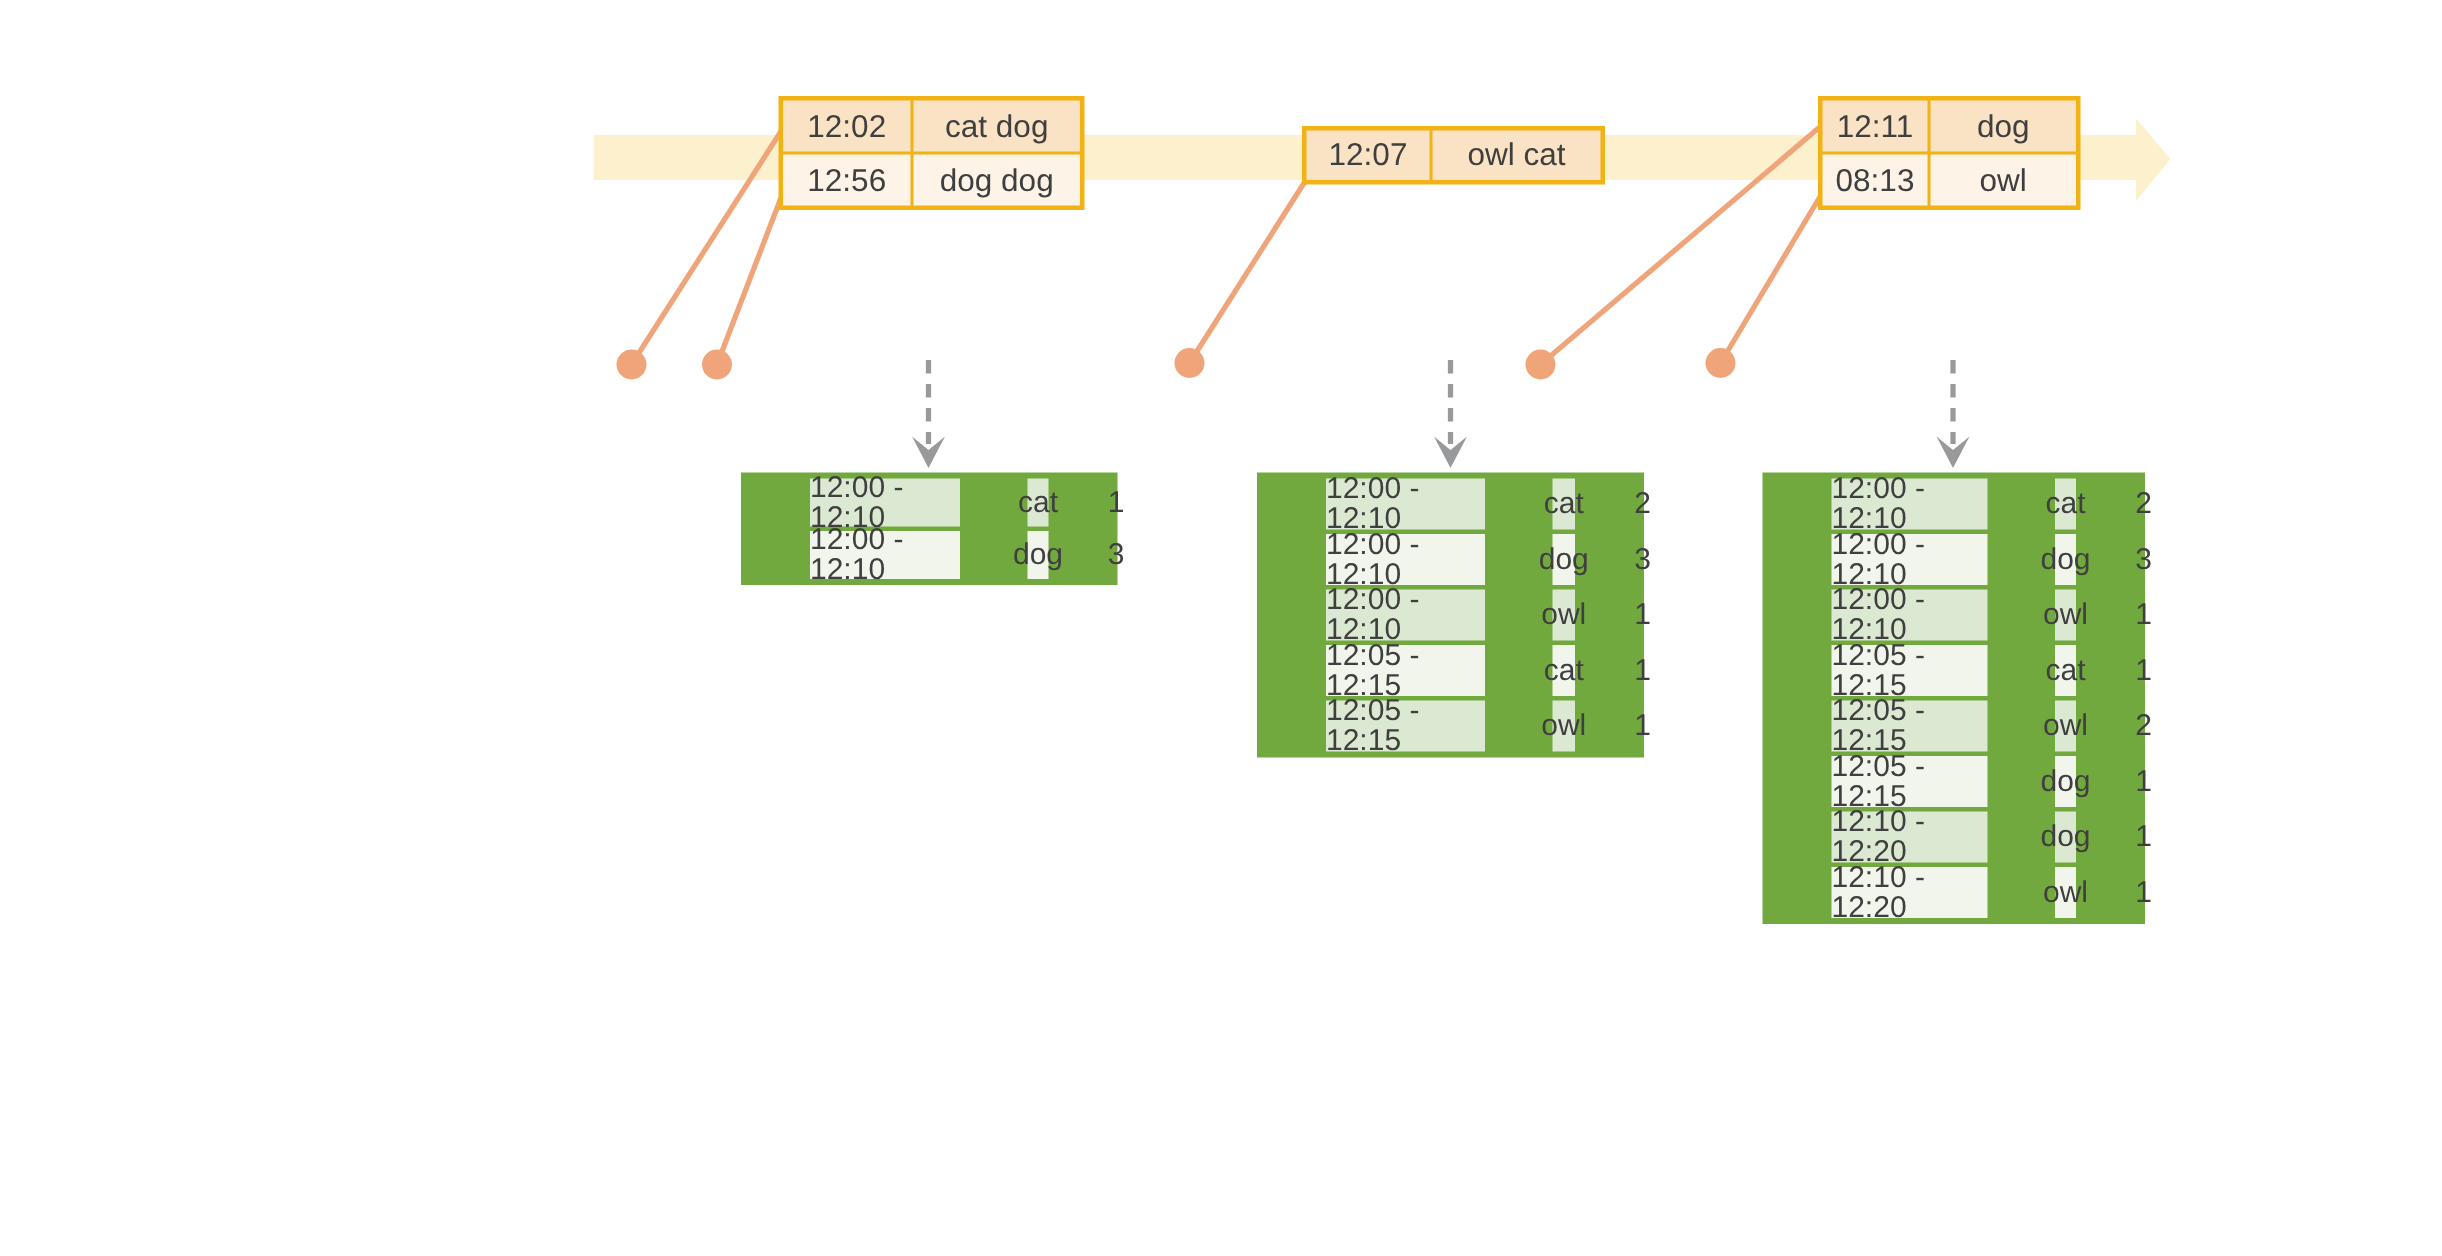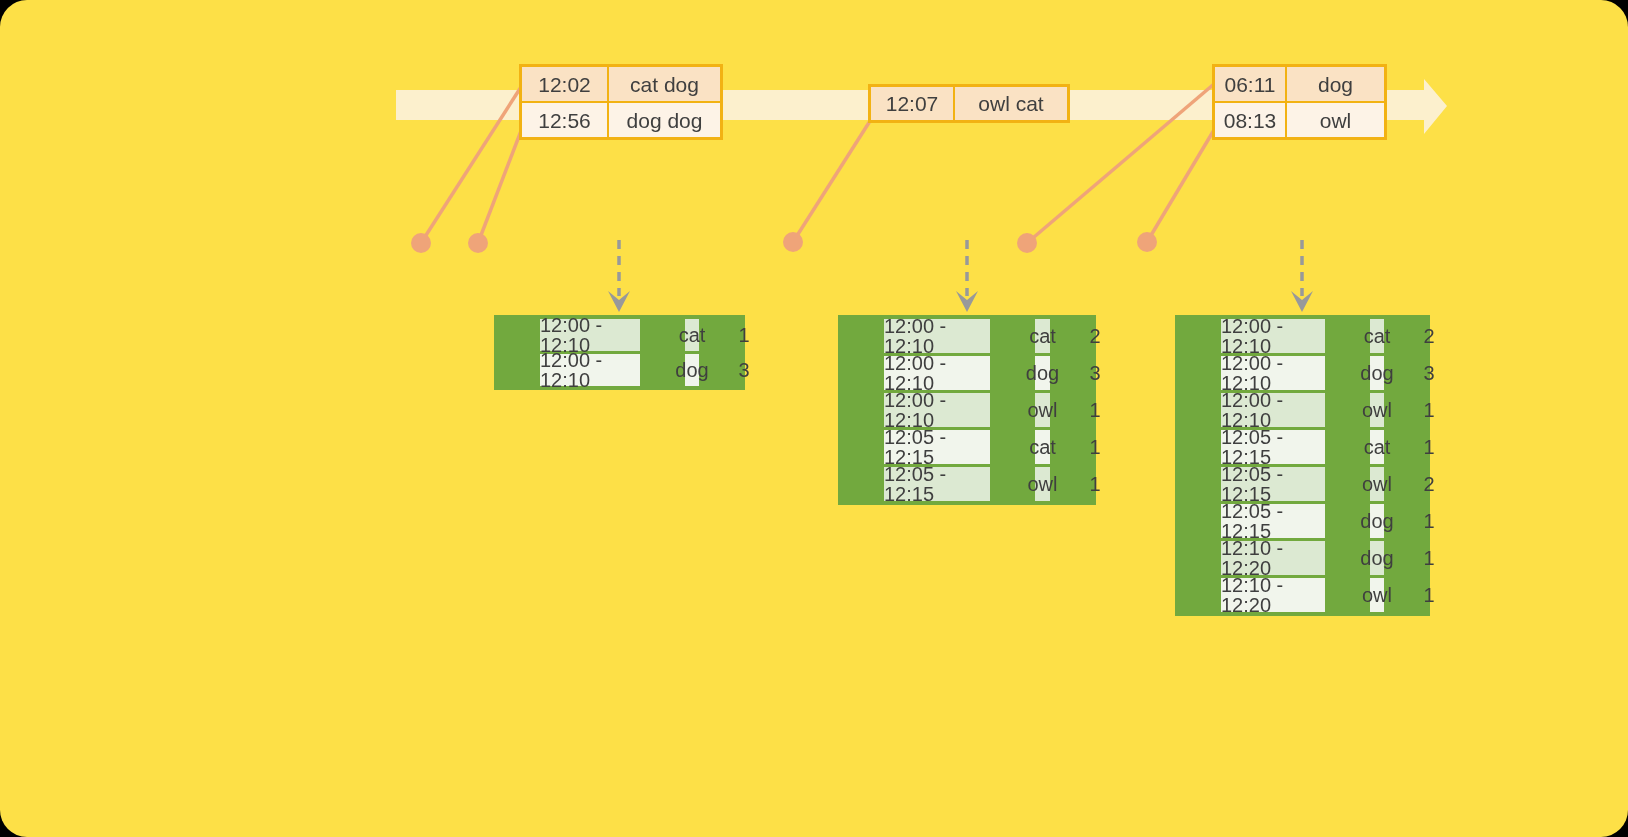--- a/index.html
+++ b/index.html
@@ -1,18 +1,18 @@
 <!DOCTYPE html>
 <html><head>
 <meta charset="utf-8">
 <style>
   html,body{margin:0;padding:0;background:#000;}
   #stage{
-    position:relative;width:1628px;height:837px;background:#fde047;overflow:hidden;
-    font-family:"Liberation Sans","DejaVu Sans",sans-serif;color:#3f3f3f;border-radius:27px;
+    position:relative;width:1628px;height:837px;background:#ffffff;overflow:hidden;
+    font-family:"Liberation Sans","DejaVu Sans",sans-serif;color:#3f3f3f;
   }
   #overlay{position:absolute;left:0;top:0;z-index:1;}
   .etable,.gtable{position:absolute;display:grid;box-sizing:border-box;z-index:2;}
   
   .etable{background:#f2b213;padding:3px;gap:2px;}
   .ecell{
     display:flex;align-items:center;justify-content:center;
     font-size:21px;line-height:1;
   }
   .e-dark{background:#fae2c4;}
@@ -61,21 +61,21 @@
     <div class="ecell e-light">12:56</div>
     <div class="ecell e-light">dog dog</div>
   </div>
 
   <div class="etable" style="left:868px;top:84px;grid-template-columns:82px 112px;grid-auto-rows:33px;">
     <div class="ecell e-dark">12:07</div>
     <div class="ecell e-dark">owl cat</div>
   </div>
 
   <div class="etable" style="left:1212px;top:64px;grid-template-columns:70px 97px;grid-auto-rows:34px;">
-    <div class="ecell e-dark">06:11</div>
+    <div class="ecell e-dark">12:11</div>
     <div class="ecell e-dark">dog</div>
     <div class="ecell e-light">08:13</div>
     <div class="ecell e-light">owl</div>
   </div>
 
   <div class="gtable" style="left:494px;top:315px;grid-template-columns:142px 56px 39px;grid-auto-rows:32px;">
     <div class="gcell g-dark">12:00 - 12:10</div>
     <div class="gcell g-dark">cat</div>
     <div class="gcell g-dark">1</div>
     <div class="gcell g-light">12:00 - 12:10</div>

